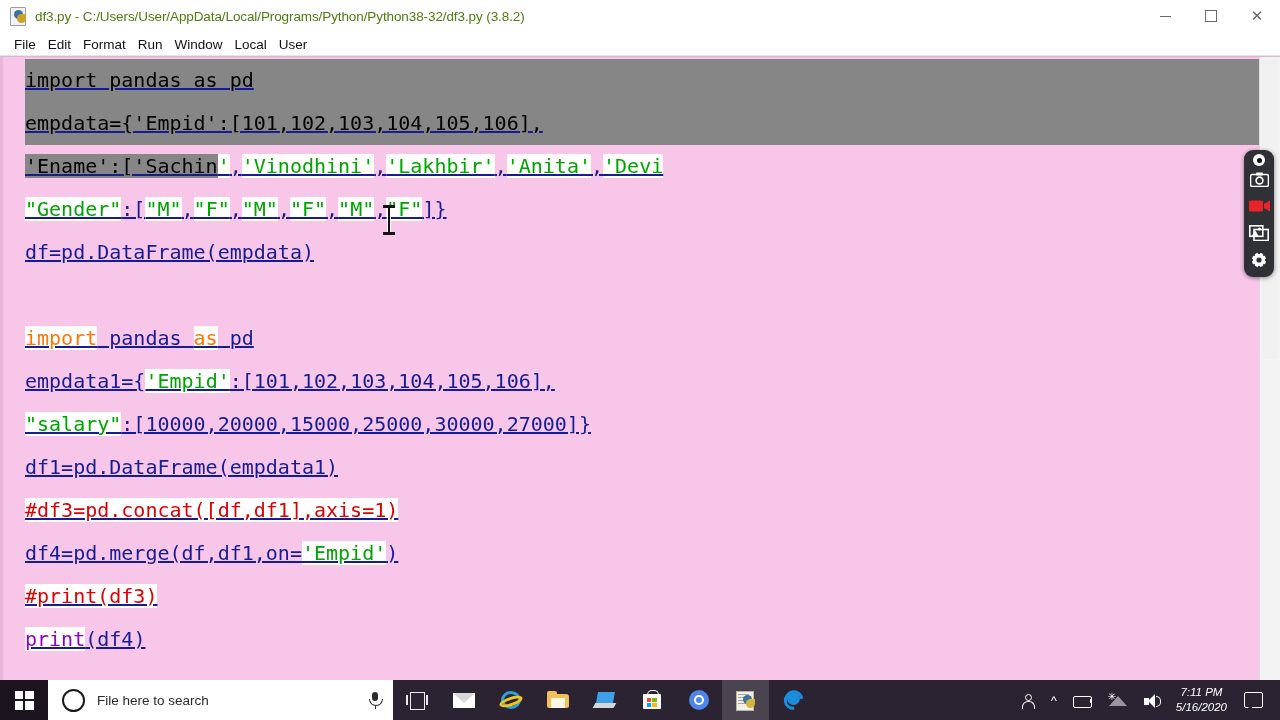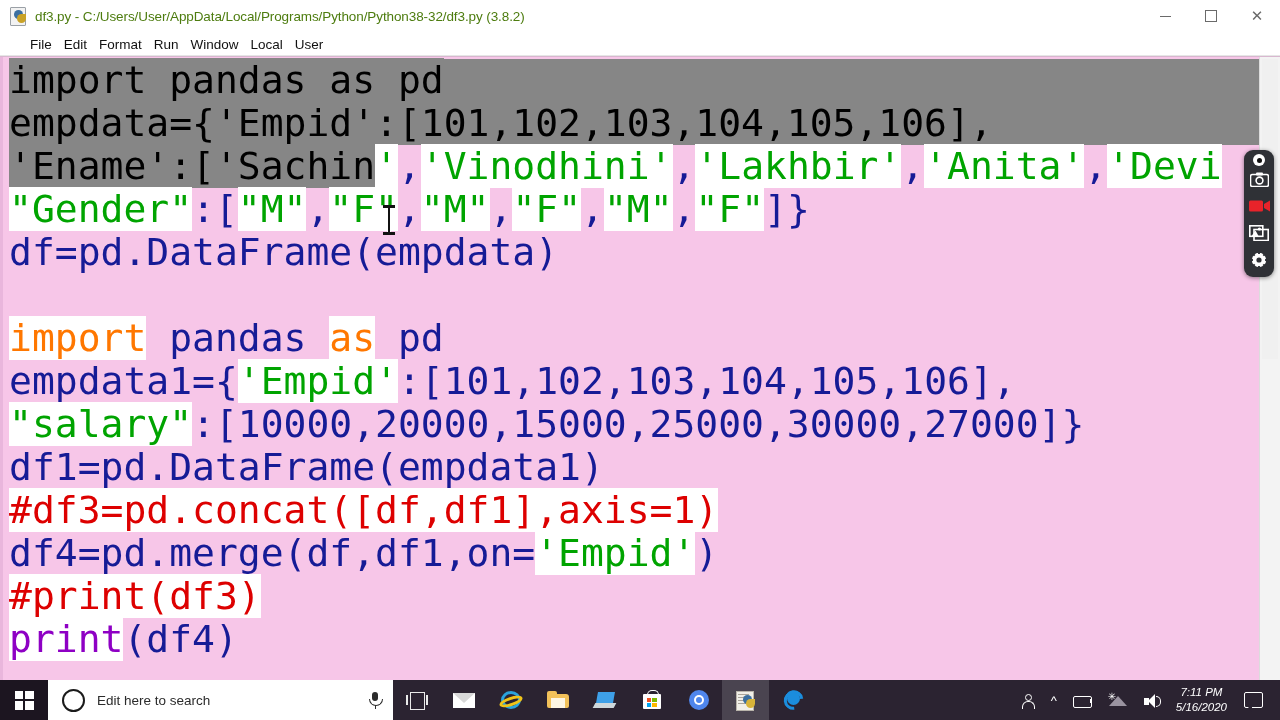--- a/index.html
+++ b/index.html
@@ -87,21 +87,21 @@
   .win-btn .xmark {
     font-size: 15px; line-height: 1; color: #6a6a6a; font-family: "DejaVu Sans", sans-serif;
   }
 
   .menubar {
     height: 22px;
     flex: 0 0 22px;
     background: #ffffff;
     display: flex;
     align-items: center;
-    padding-left: 24px;
+    padding-left: 8px;
     border-bottom: 1px solid #e6e6e6;
   }
   .menu-item {
     font-size: 13.5px;
     color: #111111;
     padding: 0 6px;
     white-space: nowrap;
   }
 
   
@@ -116,26 +116,27 @@
     position: absolute;
     left: 0; top: 0;
     right: 20px; bottom: 0;
     background: #f7c6e8;
     padding: 2px 0 0 0;
     overflow: hidden;
     border-left: 3px solid #e9b6dc;
   }
   .code {
     font-family: "DejaVu Sans Mono", "Liberation Mono", monospace;
-    font-size: 38px;
+    font-size: 20px;
     line-height: 43px;
     white-space: pre;
     color: #161b96;
     letter-spacing: 0px;
-    padding-left: 6px;
+    padding-left: 22px;
+    text-decoration: underline;
   }
   .line { height: 43px; white-space: pre; }
 
   
   .tok            { background: transparent; }
   .bg-white       { background: #ffffff; }
   .c-str          { color: #00a400; }
   .c-kw           { color: #ff7700; }
   .c-builtin      { color: #8e00c4; }
   .c-comment      { color: #dd0000; }
@@ -453,21 +454,21 @@
       <div class="win-logo">
         <span></span>
           <span></span>
           <span></span>
           <span></span>
       </div>
     </div>
 
     <div class="searchbox">
       <div class="cortana-ring"></div>
-      <div class="search-text">Edit here to search</div>
+      <div class="search-text">File here to search</div>
       <div class="mic">
         <div class="cap"></div>
           <div class="arc"></div>
           <div class="stem"></div>
       </div>
     </div>
 
     <div class="tb-icons">
 
       <div class="tb-icon">

